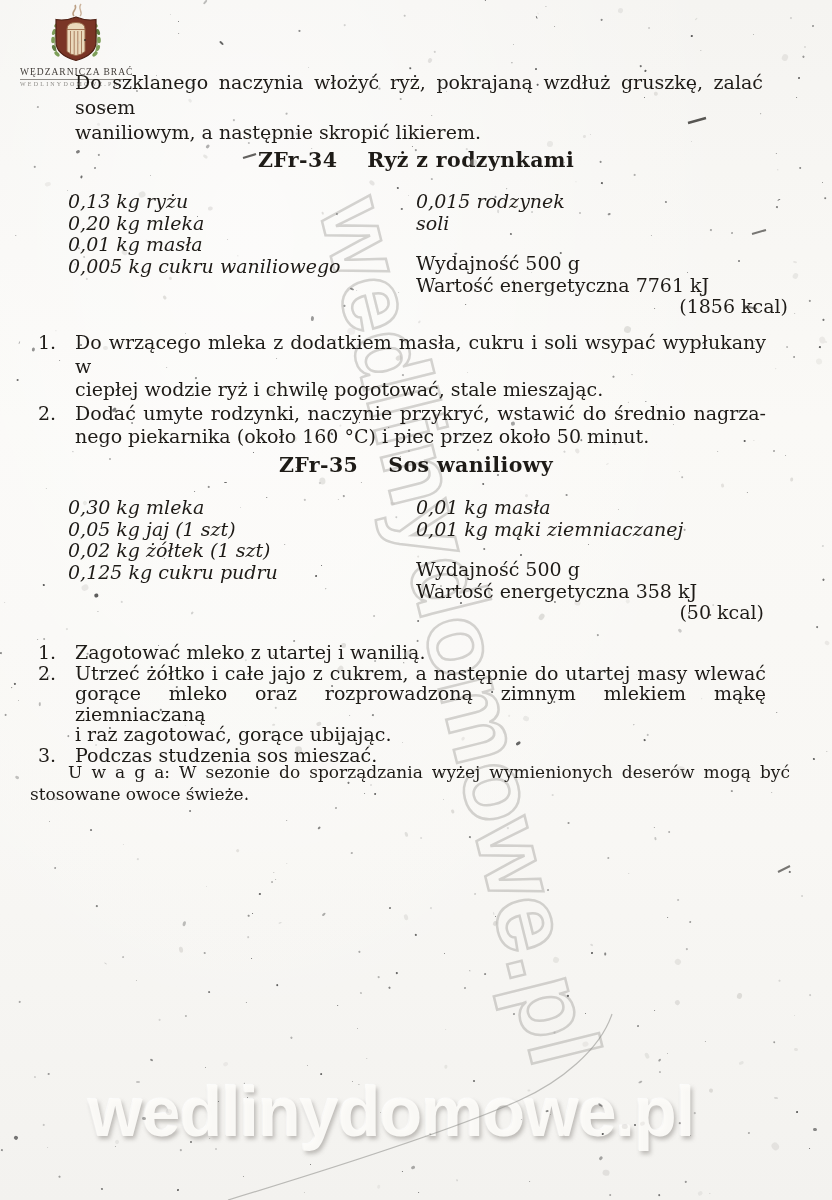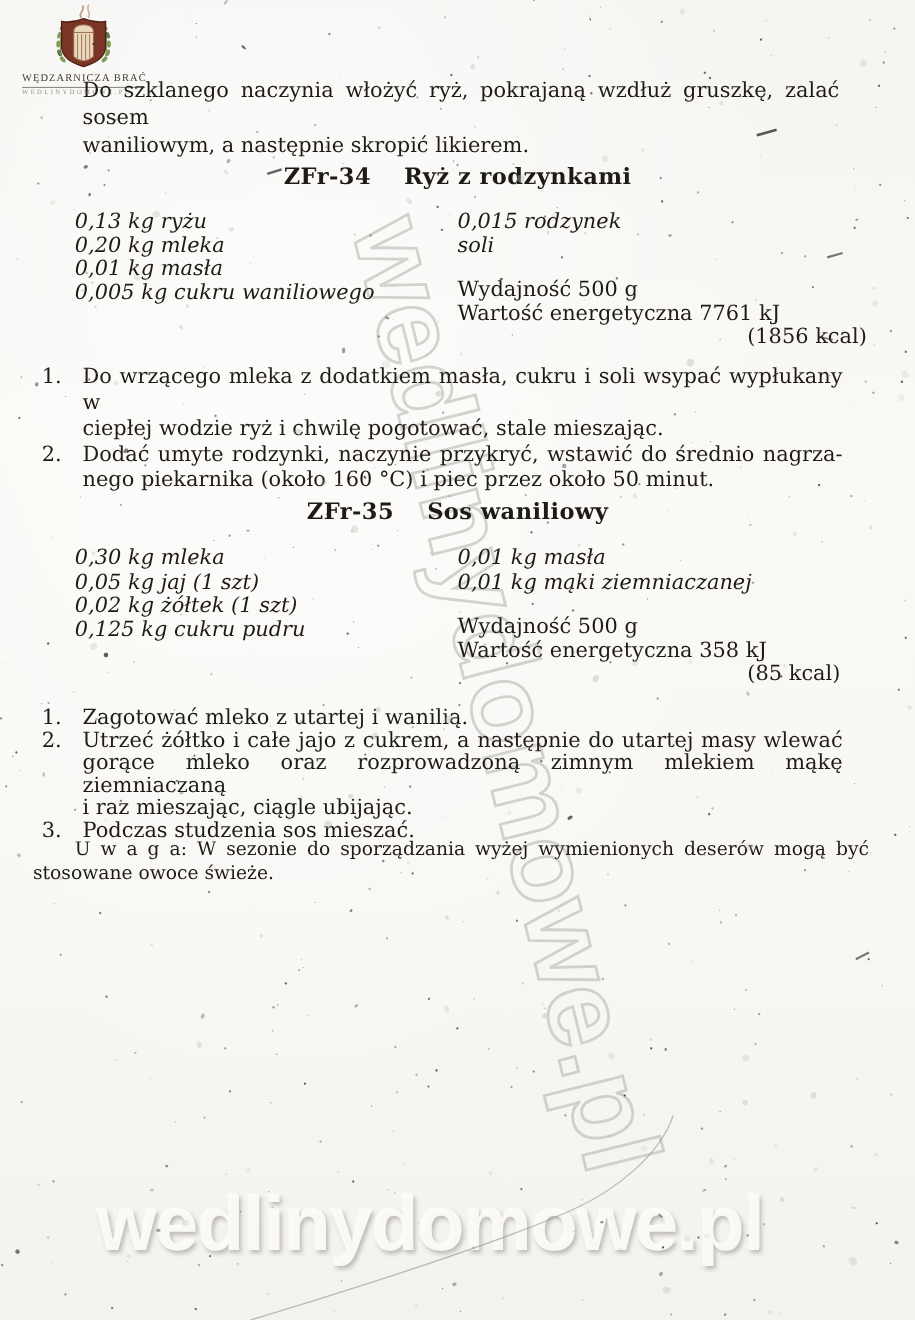--- a/index.html
+++ b/index.html
@@ -146,33 +146,33 @@
     <div class="line">0,30 kg mleka</div>
     <div class="line">0,05 kg jaj (1 szt)</div>
     <div class="line">0,02 kg żółtek (1 szt)</div>
     <div class="line">0,125 kg cukru pudru</div>
   </div>
   <div class="tblock ing-right ing2-r">
     <div class="line it">0,01 kg masła</div>
     <div class="line it">0,01 kg mąki ziemniaczanej</div>
     <div class="line yield">Wydajność 500 g</div>
     <div class="line">Wartość energetyczna 358 kJ</div>
-    <div class="line kcal pr24">(85 kcal)</div>
+    <div class="line kcal pr24">(50 kcal)</div>
   </div>
 
   <div class="tblock steps steps2">
     <div class="step">
       <span class="num">1.</span>
       <div class="line">Zagotować mleko z utartej i wanilią.</div>
     </div>
     <div class="step">
       <span class="num">2.</span>
       <div class="line j">Utrzeć żółtko i całe jajo z cukrem, a następnie do utartej masy wlewać</div>
       <div class="line j">gorące mleko oraz rozprowadzoną zimnym mlekiem mąkę ziemniaczaną</div>
-      <div class="line">i raz mieszając, ciągle ubijając.</div>
+      <div class="line">i raz zagotować, gorące ubijając.</div>
     </div>
     <div class="step">
       <span class="num">3.</span>
       <div class="line">Podczas studzenia sos mieszać.</div>
     </div>
   </div>
 
   <div class="tblock note">
     <div class="line j l1">U w a g a:  W sezonie do sporządzania wyżej wymienionych deserów mogą być</div>
     <div class="line">stosowane owoce świeże.</div>

